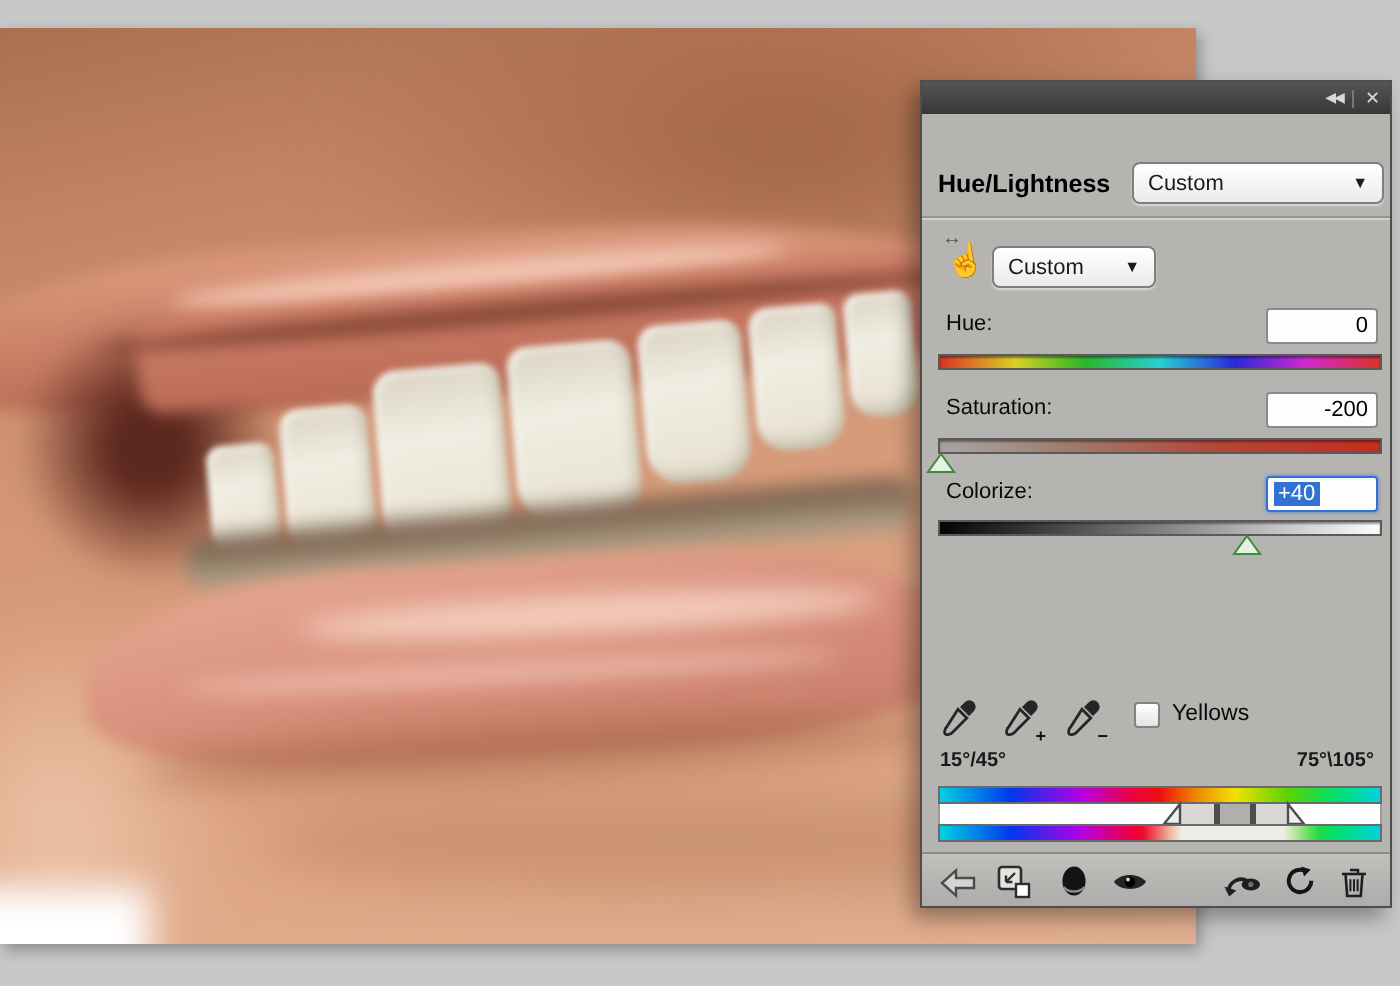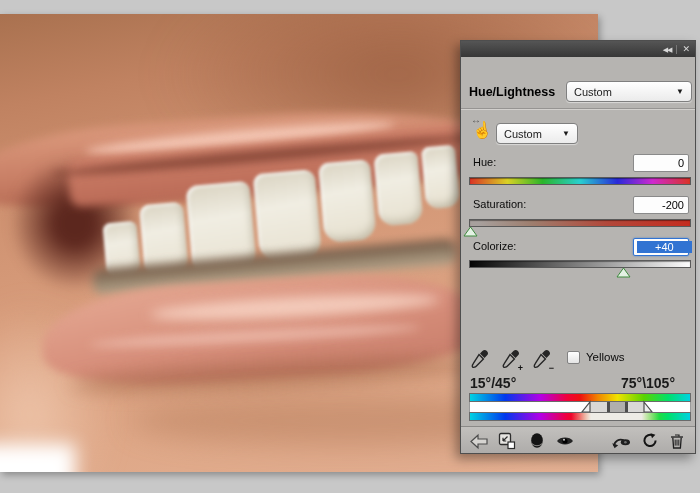--- a/index.html
+++ b/index.html
@@ -81,39 +81,39 @@
 
   .tat { position:absolute; left:9px; top:37px; width:24px; height:30px; color:#4a4a4a; }
   .tat .tat-arrows { position:absolute; left:1px; top:-2px; font-size:10px; color:#555; }
   .tat .tat-hand { position:absolute; left:3px; top:5px; font-size:16px; color:#555; transform:rotate(-8deg); }
 
   .slider-label { position:absolute; left:12px; font-size:11px; color:#0a0a0a; }
   .value-box { position:absolute; right:6px; width:56px; height:18px; background:#fdfdfd;
                border:1px solid #8a8a8a; border-radius:2px; text-align:right; padding:2px 4px 0 0;
                font-size:11px; color:#000; }
   .value-box.selected { border-color:#3173d2; box-shadow:0 0 2px rgba(49,115,210,.8); text-align:left; padding-left:3px; }
-  .value-box.selected .sel-text { background:#3173d2; color:#fff; padding:0 18px; }
+  .value-box.selected .sel-text { background:#3173d2; color:#fff; padding:0 2px; }
 
   .grad-bar { position:absolute; left:8px; width:222px; height:8px; border:1px solid #5a5a5a;
               box-shadow:inset 0 1px 1px rgba(0,0,0,.4); }
   .bar-hue { background:linear-gradient(to right,#d93425,#d9d125 17%,#2bb52b 33%,#29cfcf 50%,#2929d9 67%,#cf29cf 83%,#d93425 100%); }
   .bar-sat { background:linear-gradient(to right,#a7a09d 4%,#9e7e6e 28%,#b2483a 62%,#c52c1e 100%); }
   .bar-light { background:linear-gradient(to right,#050505,#fdfdfd); }
   .tri-handle { position:absolute; width:13px; height:9px; }
   .tri-handle svg { display:block; }
 
   .droppers { position:absolute; top:270px; left:8px; height:24px; display:flex; gap:9px; }
   .dropper { position:relative; width:22px; height:22px; }
   .dropper .dp-sign { position:absolute; right:-1px; bottom:-2px; font-size:9px; font-weight:bold; color:#111; }
   .colorize-box { position:absolute; left:106px; top:272px; width:13px; height:13px;
                   background:linear-gradient(#ffffff,#e4e4e4); border:1px solid #828282; border-radius:2px; }
   .colorize-label { position:absolute; left:125px; top:272px; font-size:11.5px; color:#0a0a0a; }
 
-  .deg { position:absolute; top:296px; font-size:14px; font-weight:bold; color:#1a1a1a; }
-  .deg-left { left:9px; } .deg-right { right:20px; }
+  .deg { position:absolute; top:296px; font-size:10px; font-weight:bold; color:#1a1a1a; }
+  .deg-left { left:9px; } .deg-right { right:8px; }
 
   .ramps { position:absolute; left:8px; top:314px; width:222px; height:28px; }
   .ramp { position:absolute; left:0; right:0; height:9px; border:1px solid #6a6a6a; }
   .spectrum { background:linear-gradient(to right,#00d2e2 0%,#0038ee 16%,#b400e6 32%,#f0003c 44%,#ee1010 50%,#f08400 58%,#f0e200 67%,#5ad400 79%,#00e06a 90%,#00d2e2 100%); }
   .ramp-top { top:0; }
   .ramp-bottom { top:19px; }
   .ramp-bottom .wash { position:absolute; inset:0;
       background:linear-gradient(to right, rgba(238,236,230,0) 46%, #eeece6 55%, #eeece6 78%, rgba(238,236,230,0) 86%); }
   .ramp-strip { position:absolute; left:0; right:0; top:9px; height:10px; background:#fff; border-left:1px solid #9a9a9a; border-right:1px solid #9a9a9a; }
   .rs-shade-mid { position:absolute; top:0; bottom:0; left:62.5%; width:8.3%; background:#b0afad; }

